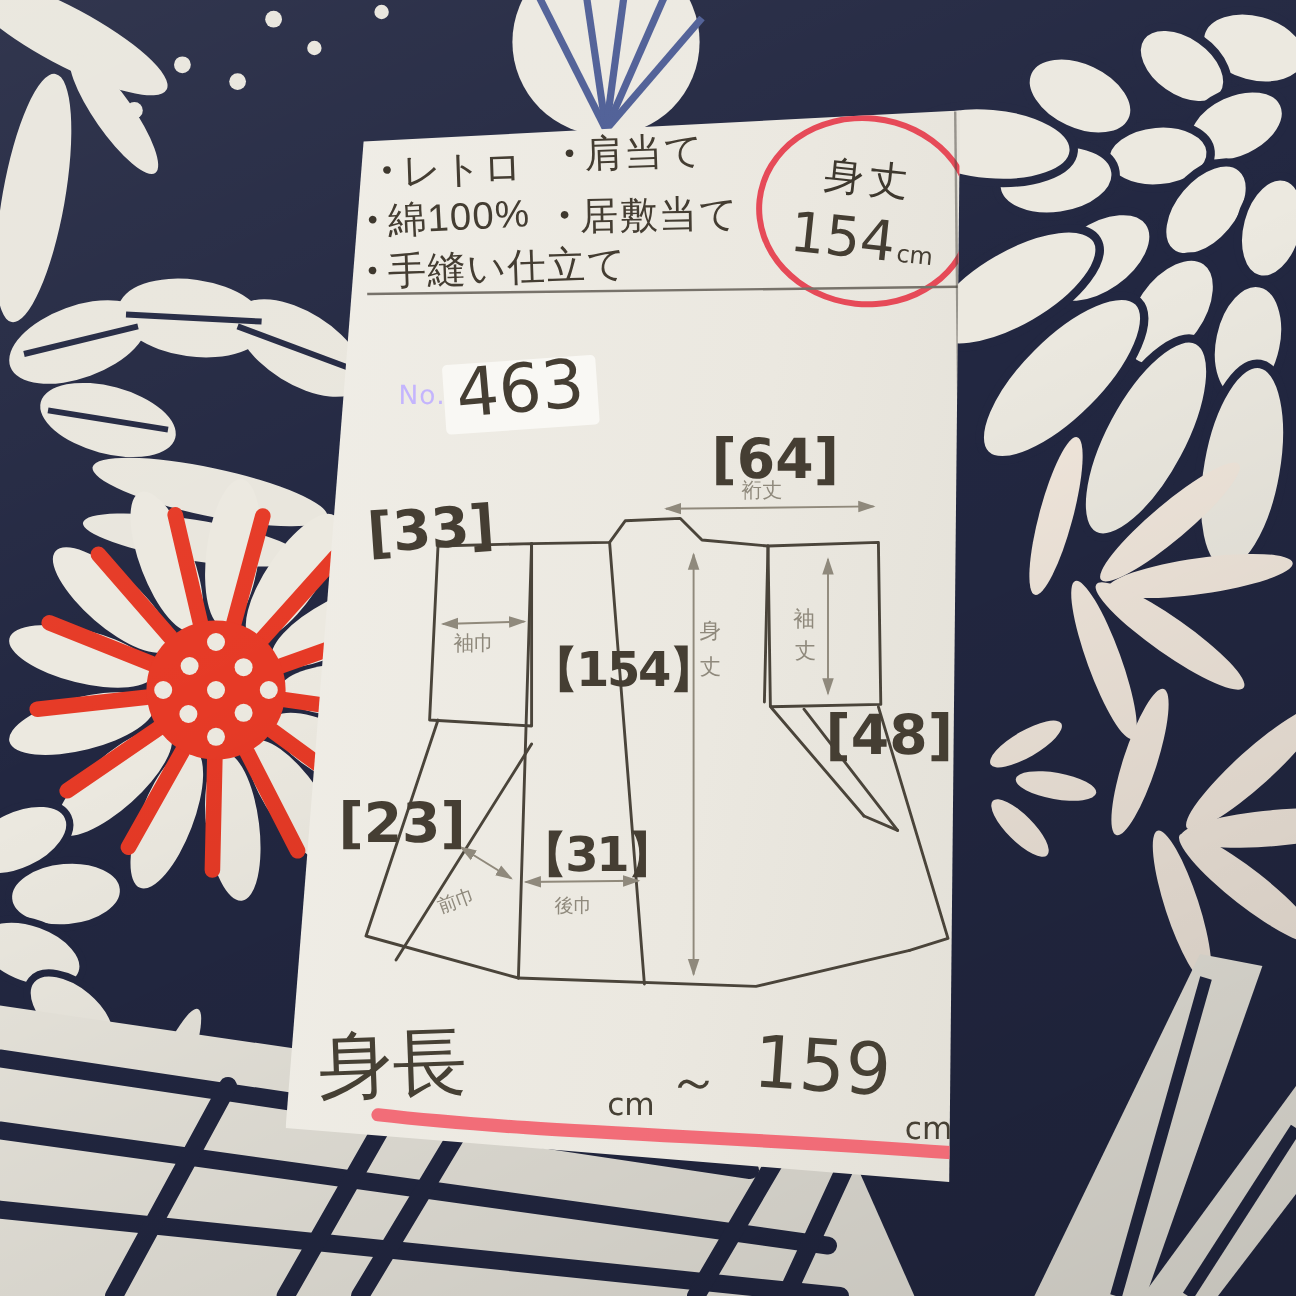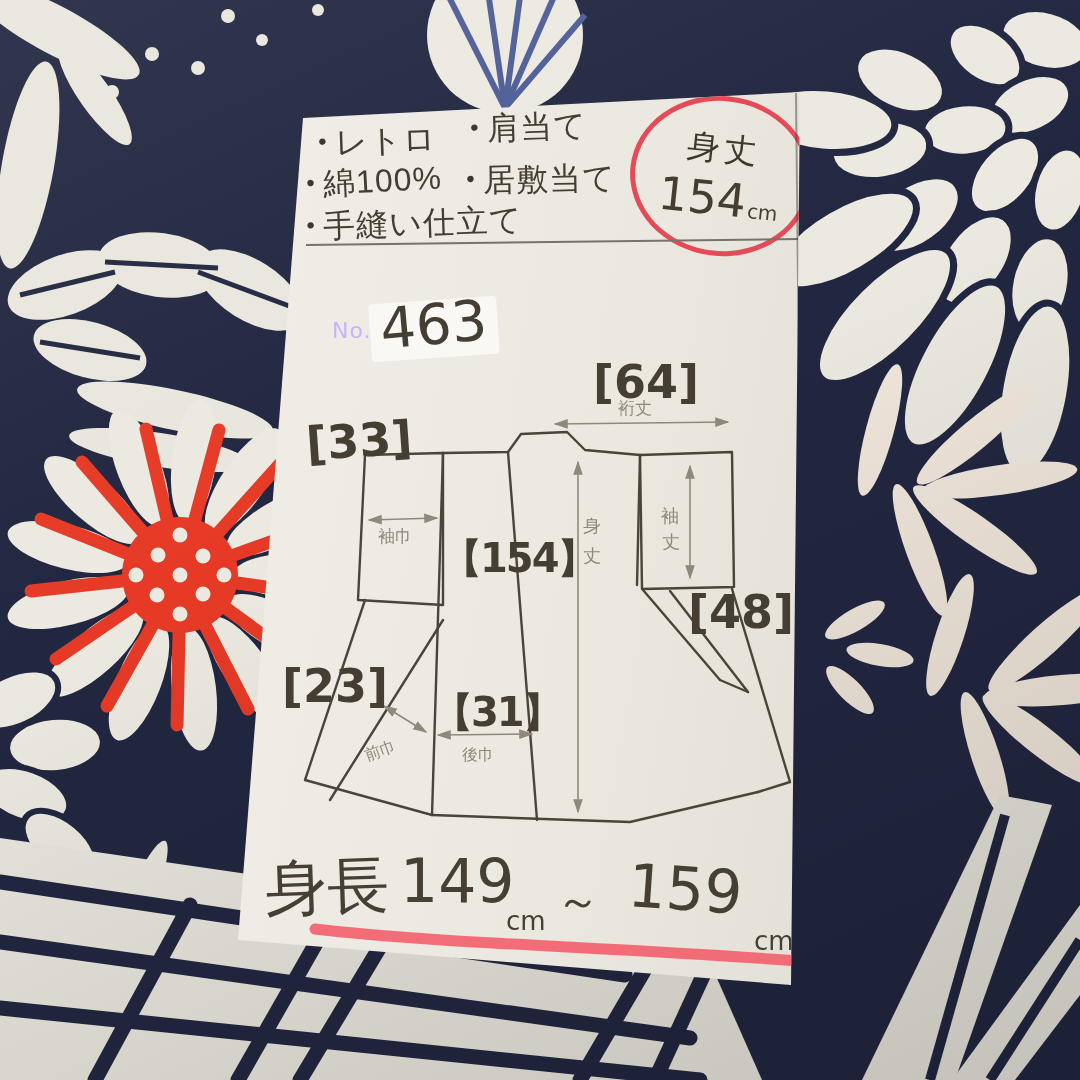--- a/index.html
+++ b/index.html
@@ -280,21 +280,20 @@
 
       <text class="val" x="313" y="48" font-size="46">[64]</text>
       <text class="val" x="26" y="108" font-size="46" transform="rotate(-4 60 90)">[33]</text>
       <text class="val" x="162" y="222" font-size="40" letter-spacing="-2">【154】</text>
       <text class="val" x="408" y="278" font-size="46">[48]</text>
       <text class="val" x="2" y="352" font-size="46">[23]</text>
       <text class="val" x="153" y="376" font-size="40" letter-spacing="-2">【31】</text>
     </svg>
 
     <div class="hr-part hand" style="left:265px;top:845px;font-size:62px;transform:rotate(-2deg);">身長</div>
-    <div class="hr-part hand" style="left:400px;top:846px;font-size:60px;">149</div>
     <div class="hr-part hand" style="left:506px;top:906px;font-size:26px;">cm</div>
     <div class="hr-part hand" style="left:556px;top:872px;font-size:44px;">～</div>
     <div class="hr-part hand" style="left:628px;top:854px;font-size:60px;transform:rotate(4deg);">159</div>
     <div class="hr-part hand" style="left:754px;top:926px;font-size:26px;">cm</div>
 
     <svg class="abs" style="left:295px;top:915px;" width="550" height="60" viewBox="0 0 550 60">
       <path d="M20,14 C160,30 330,32 530,48" stroke="#f2626f" stroke-width="11" fill="none" stroke-linecap="round" opacity="0.92"></path>
     </svg>
   </div>
 

